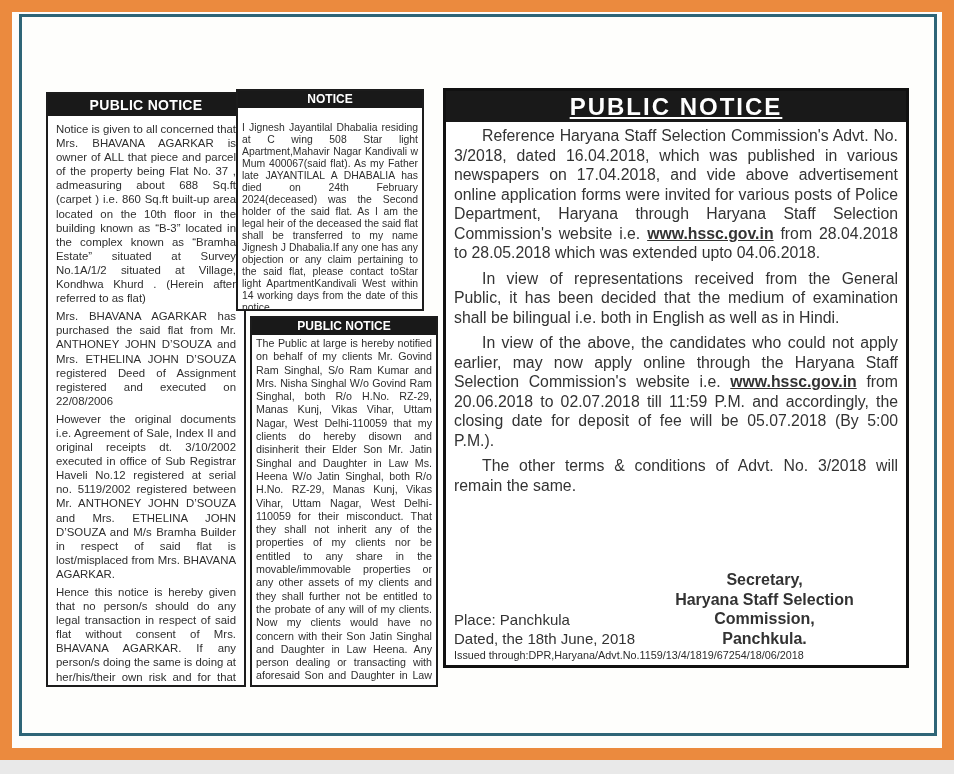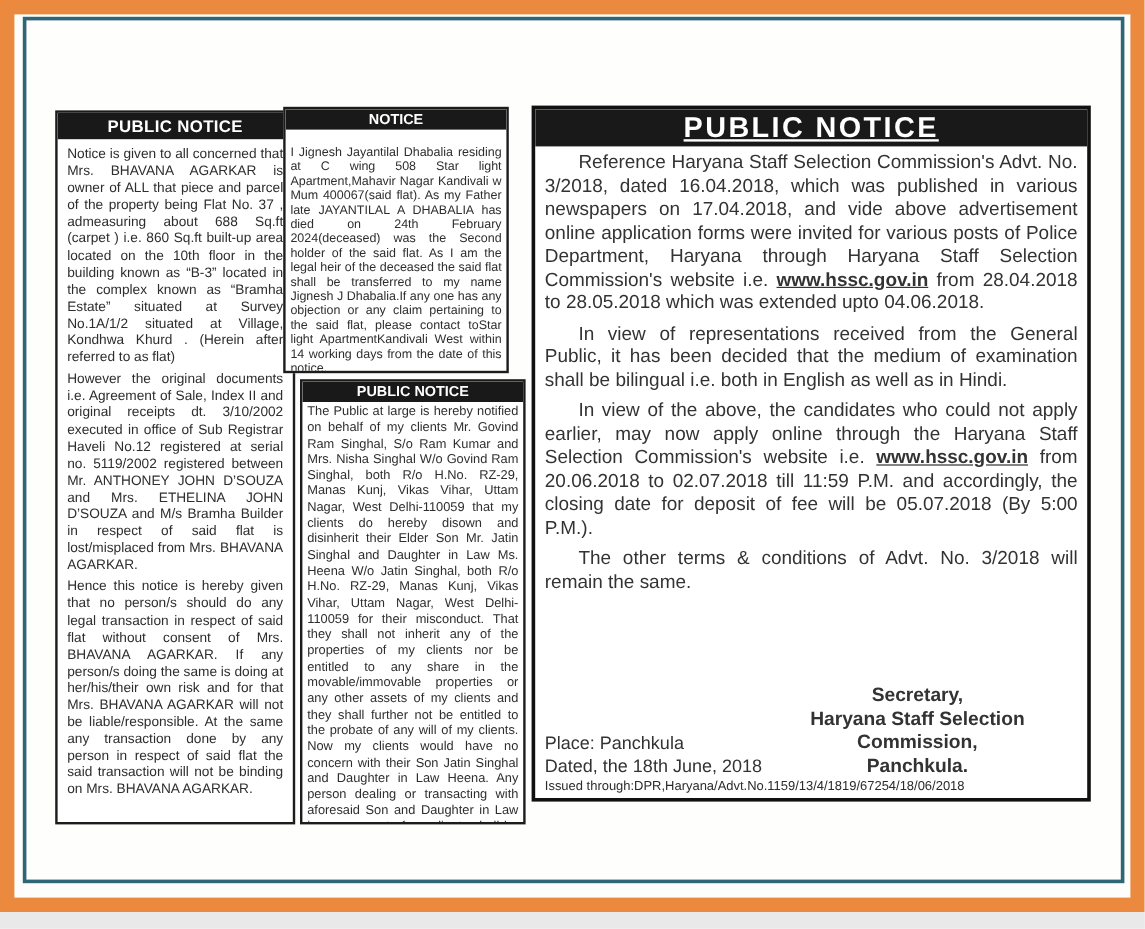--- a/index.html
+++ b/index.html
@@ -104,20 +104,21 @@
 <div class="page">
   <div class="teal-frame"></div>
   <div class="orange-frame"></div>
 
   <div class="panel left-notice">
     <div class="title-bar">
       <span>PUBLIC NOTICE</span>
     </div>
     <div class="body">
       <p>Notice is given to all concerned that Mrs. BHAVANA AGARKAR is owner of ALL that piece and parcel of the property being Flat No. 37 , admeasuring about 688 Sq.ft (carpet ) i.e. 860 Sq.ft built-up area located on the 10th floor in the building known as “B-3” located in the complex known as “Bramha Estate” situated at Survey No.1A/1/2 situated at Village, Kondhwa Khurd . (Herein after referred to as flat)</p>
+      <p>Mrs. BHAVANA AGARKAR has purchased the said flat from Mr. ANTHONEY JOHN D’SOUZA and Mrs. ETHELINA JOHN D’SOUZA registered Deed of Assignment registered and executed on 22/08/2006</p>
       <p>However the original documents i.e. Agreement of Sale, Index II and original receipts dt. 3/10/2002 executed in office of Sub Registrar Haveli No.12 registered at serial no. 5119/2002 registered between Mr. ANTHONEY JOHN D’SOUZA and Mrs. ETHELINA JOHN D’SOUZA and M/s Bramha Builder in respect of said flat is lost/misplaced from Mrs. BHAVANA AGARKAR.</p>
       <p>Hence this notice is hereby given that no person/s should do any legal transaction in respect of said flat without consent of Mrs. BHAVANA AGARKAR. If any person/s doing the same is doing at her/his/their own risk and for that Mrs. BHAVANA AGARKAR will not be liable/responsible. At the same any transaction done by any person in respect of said flat the said transaction will not be binding on Mrs. BHAVANA AGARKAR.</p>
 
     </div>
   </div>
 
   <div class="panel mid-notice-1">
     <div class="title-bar">
       <span>NOTICE</span>
     </div>

